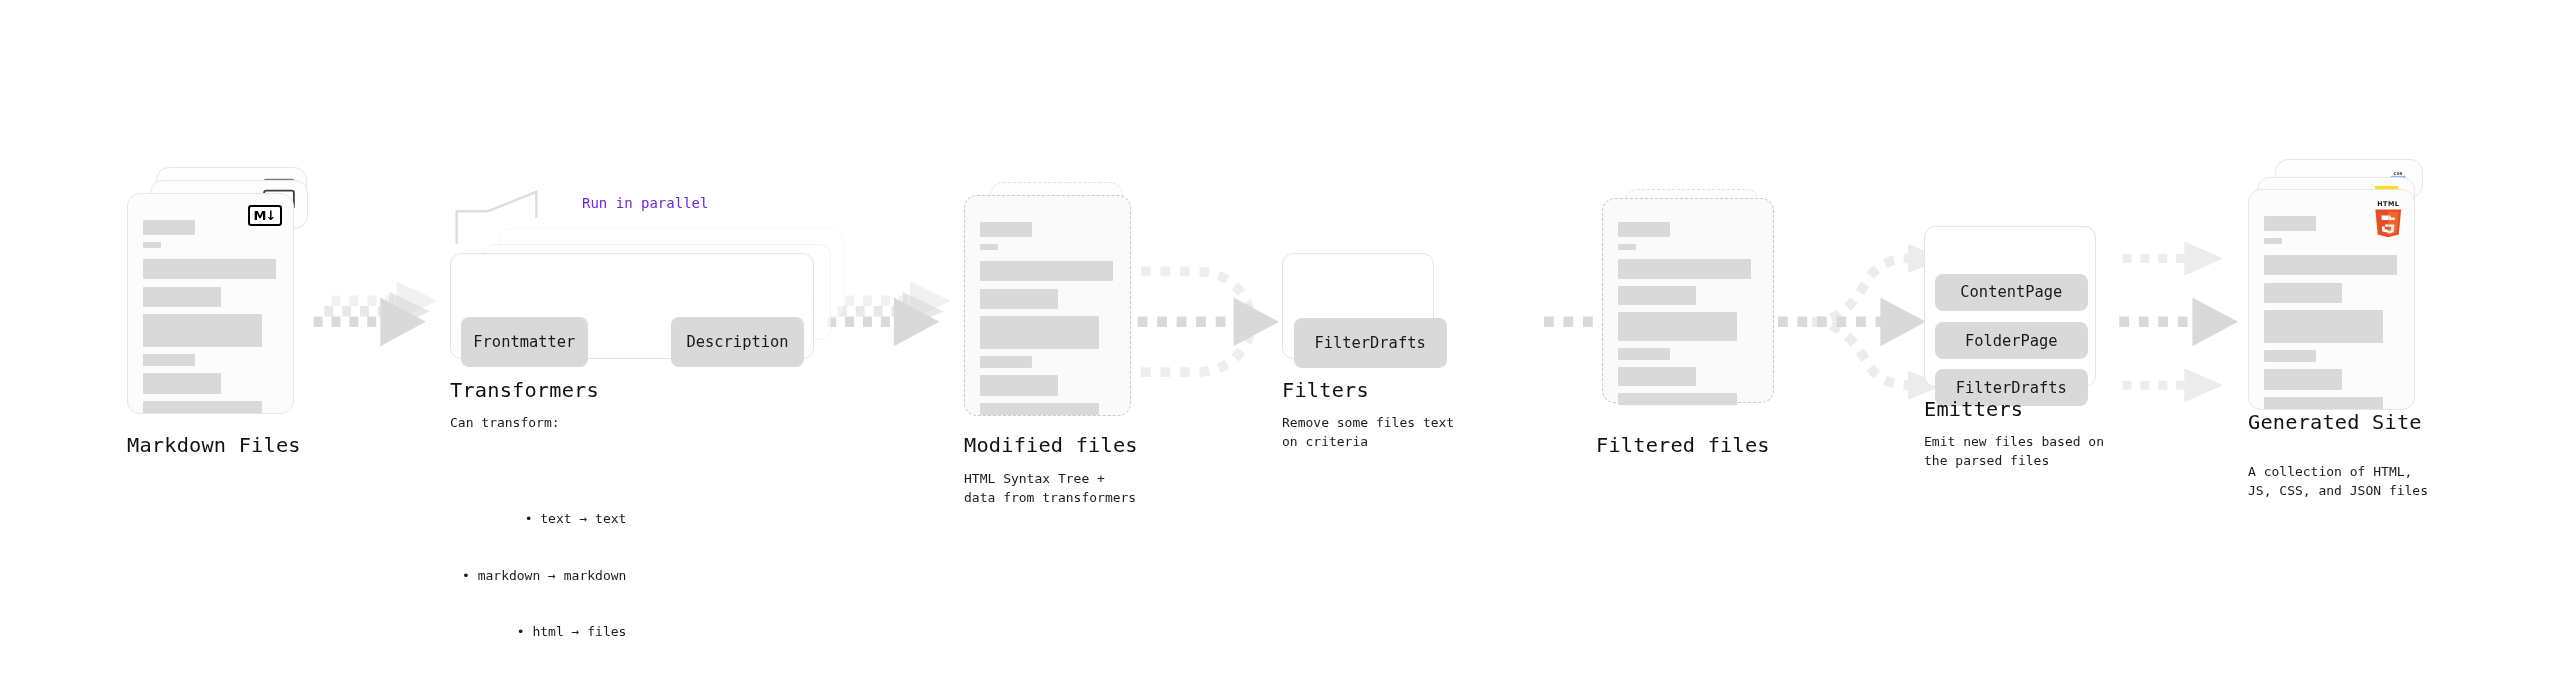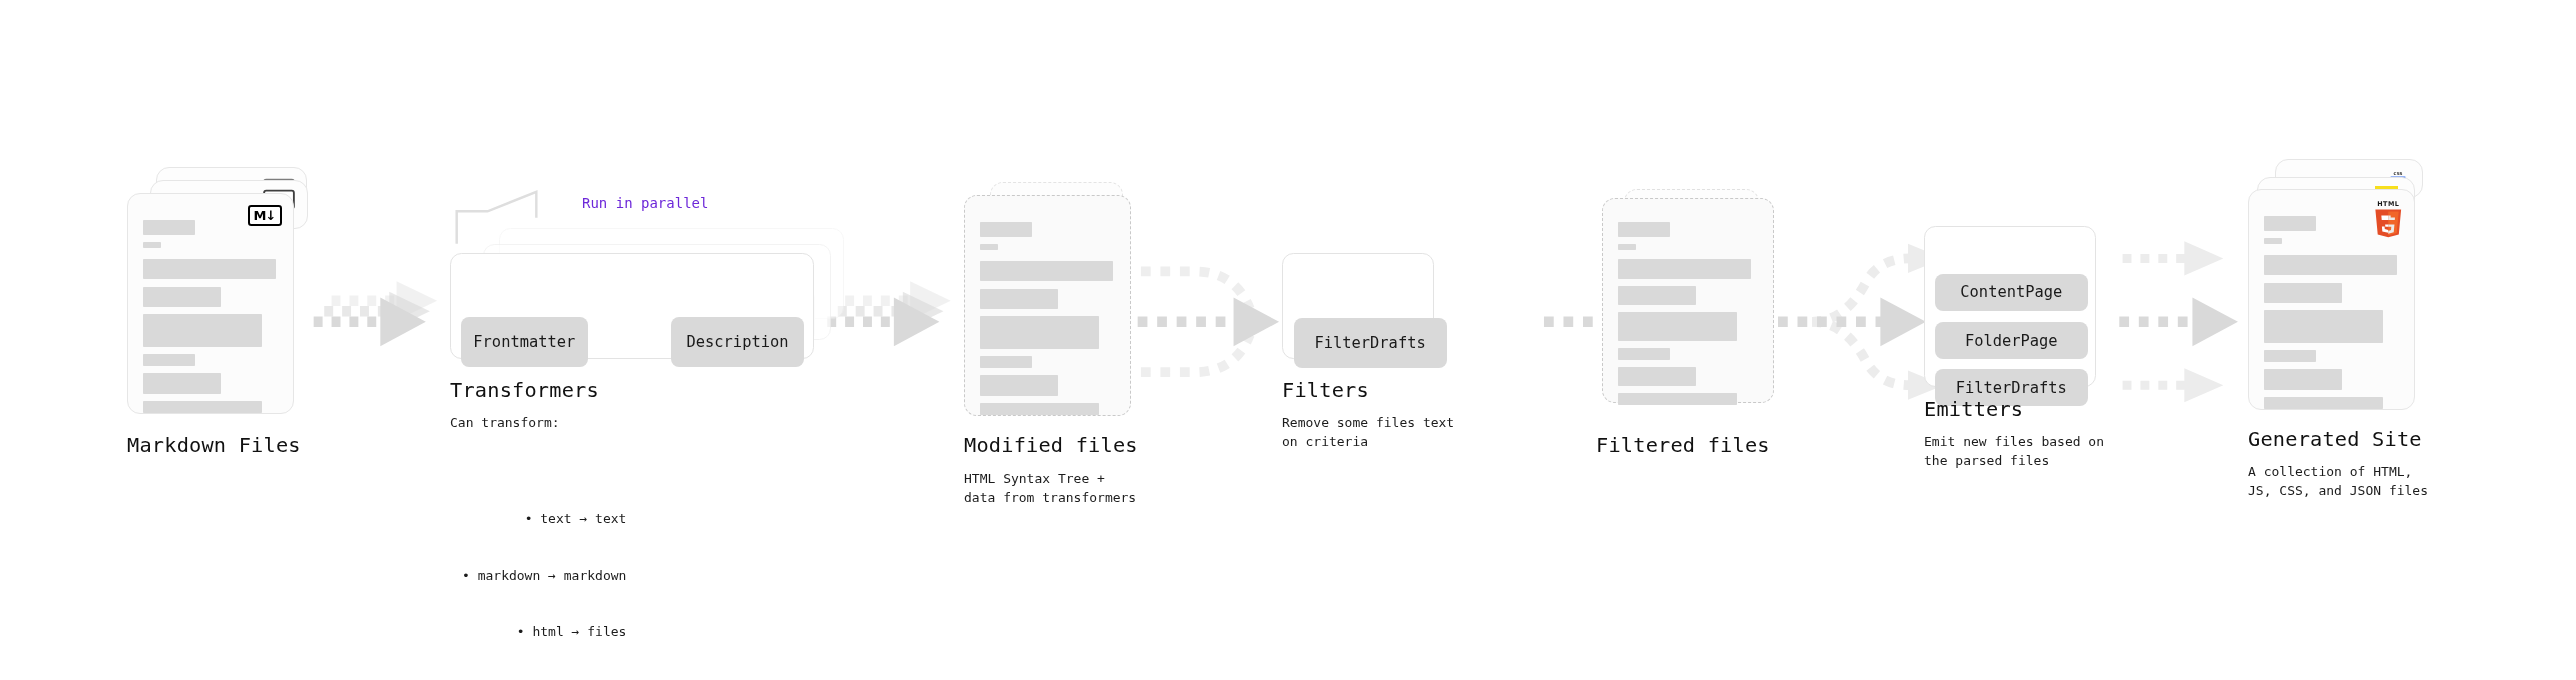--- a/index.html
+++ b/index.html
@@ -356,19 +356,19 @@
         <div class="bar" style="width:18.7px;  height:5.7px;  margin-bottom:11.4px;"></div>
         <div class="bar" style="width:133px; height:20.3px;"></div>
         <div class="bar" style="width:78px;  height:20.3px;"></div>
         <div class="bar" style="width:119px; height:32.5px;"></div>
         <div class="bar" style="width:52px;  height:12.2px;"></div>
         <div class="bar" style="width:78px;  height:20.3px;"></div>
         <div class="bar" style="width:119px; height:12.2px;"></div>
       </div>
     </div>
 
-    <div class="title" style="left:2248px; top:427px;">Generated Site</div>
+    <div class="title" style="left:2248px; top:410px;">Generated Site</div>
     <div class="subtitle" style="left:2248px; top:463px;">A collection of HTML,
 JS, CSS, and JSON files</div>
   </div>
 
 </div>
 
 
 </body></html>

